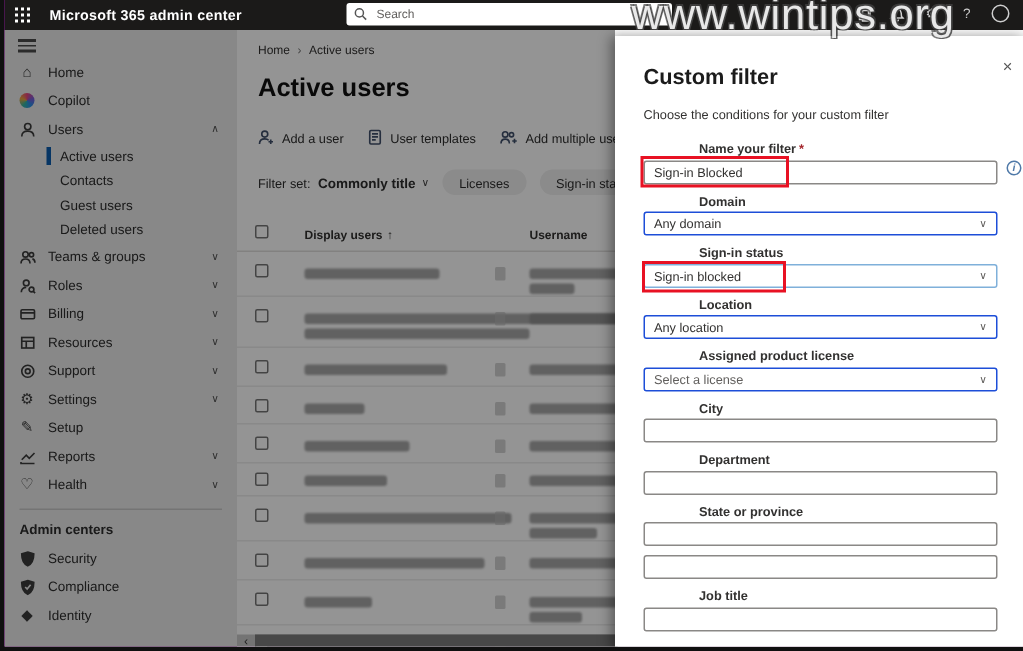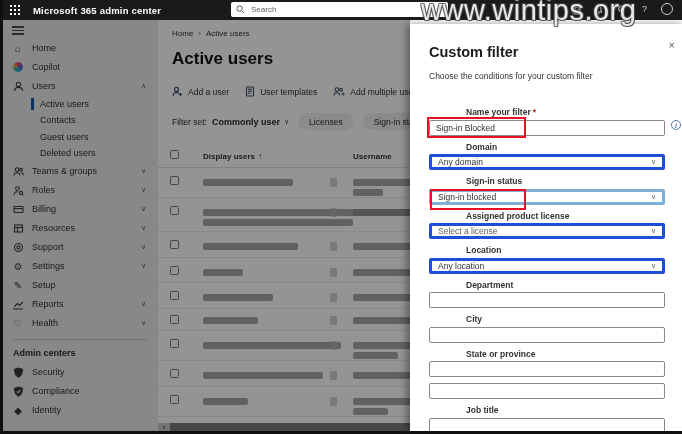--- a/index.html
+++ b/index.html
@@ -55,25 +55,25 @@
   #hscroll{position:absolute;left:0;bottom:2px;width:100%;height:9px;background:#c8c8c8;display:flex;align-items:center;}
   #hscroll .arrow{font-size:8px;color:#333;width:12px;text-align:center;}
   #hscroll .thumb{height:9px;width:242px;background:#7d7d7d;}
   
   #scrim{position:absolute;left:0;top:20px;width:407px;height:414px;background:rgba(0,0,0,.42);z-index:5;}
   
   #panel{position:absolute;left:407px;top:24px;width:275px;height:410px;background:#fff;z-index:10;
          box-shadow:-3px 0 8px rgba(0,0,0,.4);padding:20px 20px 0 19px;}
   #panel-close{position:absolute;right:10px;top:16px;font-size:11px;color:#555;cursor:pointer;line-height:10px;}
   #panel-title{font-size:14.5px;font-weight:700;color:#1b1b1b;margin-bottom:11px;}
-  #panel-desc{font-size:8.5px;color:#323130;margin-bottom:26px;}
+  #panel-desc{font-size:8.5px;color:#323130;margin-bottom:13px;}
   .fgroup{margin-bottom:6px;position:relative;}
   .flabel{font-size:8.5px;font-weight:700;color:#323130;margin-bottom:2.5px;padding-left:37px;}
   .req{color:#a4262c;margin-left:2px;}
-  .fctrl{position:relative;height:16px;border:3px solid #1d4ed8;border-radius:2px;background:#fff;
+  .fctrl{position:relative;height:16px;border:1px solid #1d4ed8;border-radius:2px;background:#fff;
          display:flex;align-items:center;padding:0 6px;font-size:8.5px;color:#323130;cursor:pointer;}
   .fctrl.focused{border-color:#7fb0da;}
   .fctrl .chev{position:absolute;right:6px;font-size:7px;color:#605e5c;}
   .finput{width:100%;height:16px;border:1px solid #8a8886;border-radius:2px;font-size:8.5px;color:#323130;padding:0 6px;outline:none;display:block;}
   #info-icon{position:absolute;right:-16px;top:13px;width:10px;height:10px;border:1px solid #4f79a8;border-radius:50%;
              color:#4f79a8;font-size:7px;line-height:9px;text-align:center;font-style:italic;font-weight:700;}
   
   .red-box{position:absolute;border:2.5px solid #e81123;z-index:30;pointer-events:none;}
   #ann-name{left:-2px;top:-3px;width:99px;height:21px;}
   #ann-status{left:-2px;top:-3px;width:96px;height:21px;}
@@ -311,21 +311,21 @@
         <svg class="ic" width="10" height="11" viewBox="0 0 10 11">
             <rect x="1.8" y="4.5" width="6.4" height="5.5" rx="0.8"></rect>
             <path d="M3.2 4.5 V3 a1.8 1.8 0 0 1 3.6 0 V4.5"></path>
           </svg>
         <span>Multi-fact</span>
         </span>
     </div>
 
     <div id="filter-row">
       <span>Filter set:</span>
-      <span id="filter-set-value">Commonly user</span>
+      <span id="filter-set-value">Commonly title</span>
       <span class="chev">∨</span>
       <span class="chip">Licenses</span>
       <span class="chip">Sign-in status</span>
       <span class="chip">Domain</span>
     </div>
 
     <div id="table">
       <div class="trow thead">
         <span class="cbox" style="top:7px"></span>
         <span class="col-name"><span>Display users</span><span class="sort">↑</span></span>
@@ -431,46 +431,46 @@
     <div class="fgroup">
       <div class="flabel">Sign-in status</div>
       <div class="fctrl focused">
         <span>Sign-in blocked</span>
         <span class="chev">∨</span>
         <span class="red-box" id="ann-status"></span>
       </div>
     </div>
 
     <div class="fgroup">
+      <div class="flabel">Location</div>
+      <div class="fctrl">
+        <span>Any location</span>
+        <span class="chev">∨</span>
+      </div>
+    </div>
+
+    <div class="fgroup">
       <div class="flabel">Assigned product license</div>
       <div class="fctrl">
         <span style="color:#605e5c">Select a license</span>
         <span class="chev">∨</span>
       </div>
     </div>
 
     <div class="fgroup">
-      <div class="flabel">Location</div>
-      <div class="fctrl">
-        <span>Any location</span>
-        <span class="chev">∨</span>
-      </div>
+      <div class="flabel">City</div>
+      <input class="finput" value="" style="">
     </div>
 
     <div class="fgroup">
       <div class="flabel">Department</div>
       <input class="finput" value="" style="">
     </div>
 
     <div class="fgroup">
-      <div class="flabel">City</div>
-      <input class="finput" value="" style="">
-    </div>
-
-    <div class="fgroup">
       <div class="flabel">State or province</div>
       <input class="finput" value="" style="">
     </div>
 
     <div class="fgroup">
       <input class="finput" value="" style="">
     </div>
 
     <div class="fgroup">
       <div class="flabel">Job title</div>

